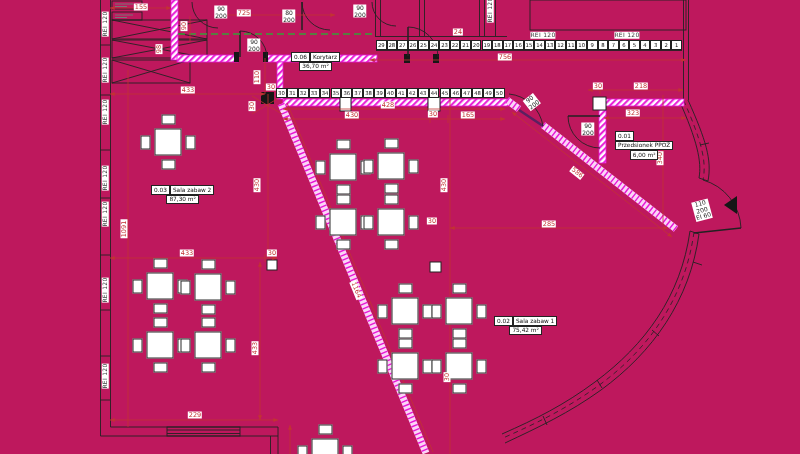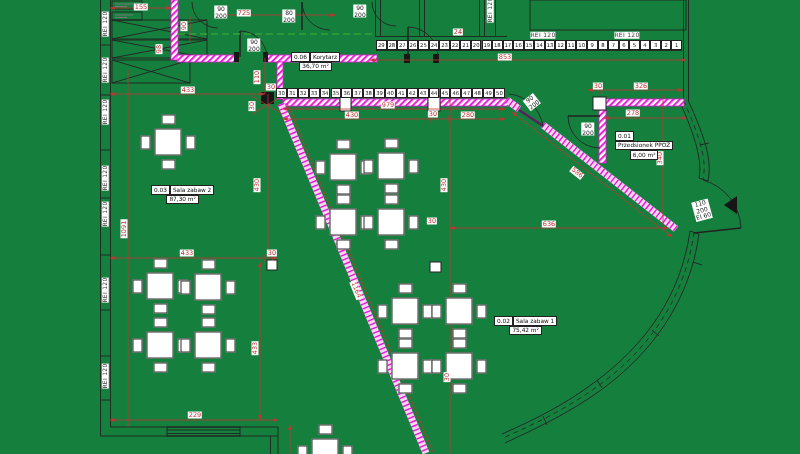--- a/index.html
+++ b/index.html
@@ -1,19 +1,19 @@
 <!DOCTYPE html>
 <html style="--fire: #e816d6; --fire_bg: #fbd4f6; --dim: #c23333; --evac: #37a037; --ink: #222222;"><head>
 <meta charset="utf-8">
 <style>
   :root{
     --fire:#e816d6; --fire_bg:#fbd4f6; --dim:#c23333; --evac:#37a037; --ink:#222222;
   }
   html,body{margin:0;padding:0;background:#fff;}
-  #canvas{position:relative;width:800px;height:454px;overflow:hidden;background:#15803d;
+  #canvas{position:relative;width:800px;height:454px;overflow:hidden;background:#be185d;
           font-family:"DejaVu Sans",sans-serif;}
   #plan-svg{position:absolute;left:0;top:0;z-index:1;}
   #labels{position:absolute;left:0;top:0;width:800px;height:454px;z-index:2;}
   .k{stroke:var(--ink);stroke-width:0.9;fill:none;}
   .k15{stroke:var(--ink);stroke-width:1.5;fill:none;}
   .kd{stroke:var(--ink);stroke-width:0.8;fill:none;stroke-dasharray:5 4;}
   .kf{fill:#161616;stroke:none;}
   .col-box{fill:#ffffff;stroke:var(--ink);stroke-width:1;}
   .gray{stroke:#777;stroke-width:1;fill:none;}
   .r{stroke:var(--dim);stroke-width:0.8;fill:none;}
@@ -204,33 +204,33 @@
     <line class="r" x1="252" y1="114" x2="282" y2="96"></line>
   </g>
 </svg>
 
 <div id="labels">
       <span class="dim" style="left: 141px; top: 7px; transform: translate(-50%, -50%);">155</span>
       <span class="dim" style="left: 184px; top: 26px; transform: translate(-50%, -50%) rotate(-90deg);">90</span>
       <span class="dim" style="left: 159px; top: 49px; transform: translate(-50%, -50%) rotate(-90deg);">98</span>
       <span class="dim" style="left: 244px; top: 13px; transform: translate(-50%, -50%);">725</span>
       <span class="dim" style="left: 458px; top: 32px; transform: translate(-50%, -50%);">24</span>
-      <span class="dim" style="left: 505px; top: 57px; transform: translate(-50%, -50%);">853</span>
+      <span class="dim" style="left: 505px; top: 57px; transform: translate(-50%, -50%);">756</span>
       <span class="dim" style="left: 188px; top: 90px; transform: translate(-50%, -50%);">433</span>
       <span class="dim" style="left: 257px; top: 77px; transform: translate(-50%, -50%) rotate(-90deg);">110</span>
       <span class="dim" style="left: 271px; top: 87px; transform: translate(-50%, -50%);">30</span>
-      <span class="dim" style="left: 388px; top: 105px; transform: translate(-50%, -50%);">979</span>
+      <span class="dim" style="left: 388px; top: 105px; transform: translate(-50%, -50%);">428</span>
       <span class="dim" style="left: 352px; top: 115px; transform: translate(-50%, -50%);">430</span>
       <span class="dim" style="left: 433px; top: 114px; transform: translate(-50%, -50%);">30</span>
-      <span class="dim" style="left: 468px; top: 115px; transform: translate(-50%, -50%);">280</span>
+      <span class="dim" style="left: 468px; top: 115px; transform: translate(-50%, -50%);">165</span>
       <span class="dim" style="left: 598px; top: 86px; transform: translate(-50%, -50%);">30</span>
-      <span class="dim" style="left: 641px; top: 86px; transform: translate(-50%, -50%);">326</span>
-      <span class="dim" style="left: 633px; top: 113px; transform: translate(-50%, -50%);">278</span>
+      <span class="dim" style="left: 641px; top: 86px; transform: translate(-50%, -50%);">218</span>
+      <span class="dim" style="left: 633px; top: 113px; transform: translate(-50%, -50%);">323</span>
       <span class="dim" style="left: 660px; top: 158px; transform: translate(-50%, -50%) rotate(-90deg);">340</span>
-      <span class="dim" style="left: 549px; top: 224px; transform: translate(-50%, -50%);">636</span>
+      <span class="dim" style="left: 549px; top: 224px; transform: translate(-50%, -50%);">285</span>
       <span class="dim" style="left: 577px; top: 173px; transform: translate(-50%, -50%) rotate(38deg);">586</span>
       <span class="dim" style="left: 356px; top: 290px; transform: translate(-50%, -50%) rotate(68deg);">1164</span>
       <span class="dim" style="left: 257px; top: 185px; transform: translate(-50%, -50%) rotate(-90deg);">430</span>
       <span class="dim" style="left: 124px; top: 229px; transform: translate(-50%, -50%) rotate(-90deg);">1091</span>
       <span class="dim" style="left: 187px; top: 253px; transform: translate(-50%, -50%);">433</span>
       <span class="dim" style="left: 272px; top: 253px; transform: translate(-50%, -50%);">30</span>
       <span class="dim" style="left: 252px; top: 106px; transform: translate(-50%, -50%) rotate(-90deg);">30</span>
       <span class="dim" style="left: 255px; top: 348px; transform: translate(-50%, -50%) rotate(-90deg);">433</span>
       <span class="dim" style="left: 195px; top: 415px; transform: translate(-50%, -50%);">229</span>
       <span class="dim" style="left: 444px; top: 185px; transform: translate(-50%, -50%) rotate(-90deg);">430</span>

